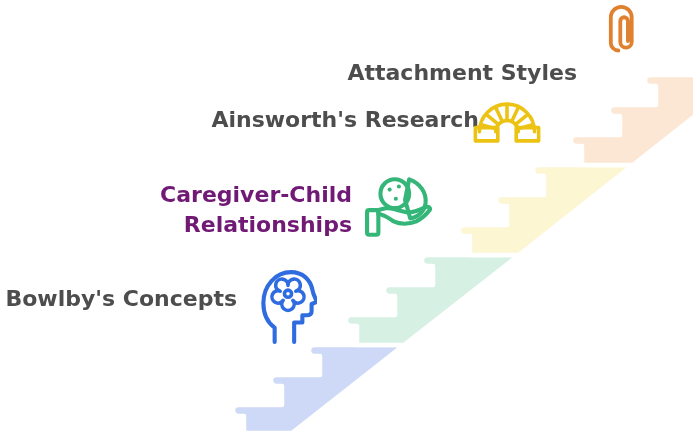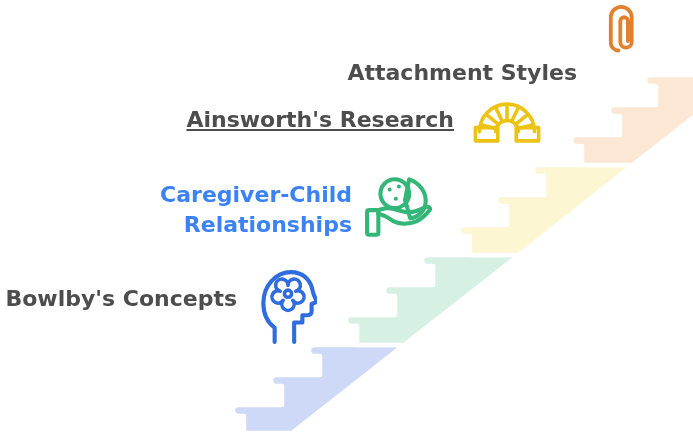--- a/index.html
+++ b/index.html
@@ -14,21 +14,21 @@
   .step-label {
     position: absolute;
     font-size: 22px;
     font-weight: 700;
     line-height: 30px;
     text-align: right;
     letter-spacing: 0px;
     white-space: normal;
   }
   #label-4 { top: 18px;  right: 116px; width: 300px; }
-  #label-3 { top: 105px; right: 239px; width: 300px; text-decoration: underline; }
+  #label-3 { top: 105px; right: 214px; width: 300px; }
   #label-2 { top: 180px; right: 341px; width: 220px; }
   #label-1 { top: 284px; right: 456px; width: 300px; }
   .icon { position: absolute; }
   #icon-1 { left: 259px; top: 266px; }
   #icon-2 { left: 364px; top: 171px; }
   #icon-3 { left: 472px; top: 97px;  }
   #icon-4 { left: 606px; top: 3px;   }
   svg { display: block; }
 </style>
 </head>
@@ -41,21 +41,21 @@
     <path stroke-width="4.5" stroke-linejoin="round" d="M404 345 H314.5 A5.5 5.5 0 0 0 314.5 356 H320 V375 H276.5 A5.5 5.5 0 0 0 276.5 386 H282 V405 H238.5 A5.5 5.5 0 0 0 238.5 416 H244 V433 H292 Z" fill="#cdd9f6" stroke="#ffffff"></path>
 
     <path stroke-width="4.5" stroke-linejoin="round" d="M519 255 H427.5 A5.5 5.5 0 0 0 427.5 266 H433 V285 H389.5 A5.5 5.5 0 0 0 389.5 296 H395 V315 H351.5 A5.5 5.5 0 0 0 351.5 326 H357 V345 H404 Z" fill="#d6f0e4" stroke="#ffffff"></path>
 
     <path stroke-width="4.5" stroke-linejoin="round" d="M633 165 H538.5 A5.5 5.5 0 0 0 538.5 176 H544 V195 H501.5 A5.5 5.5 0 0 0 501.5 206 H507 V225 H464.5 A5.5 5.5 0 0 0 464.5 236 H470 V255 H519 Z" fill="#fdf6d2" stroke="#ffffff"></path>
 
     <path stroke-width="4.5" stroke-linejoin="round" d="M699 75 H650.5 A5.5 5.5 0 0 0 650.5 86 H656 V105 H614.5 A5.5 5.5 0 0 0 614.5 116 H620 V135 H576.5 A5.5 5.5 0 0 0 576.5 146 H582 V165 H633 L699 113 Z" fill="#fbe7d4" stroke="#ffffff"></path>
   </svg>
 
   <div class="step-label" id="label-1" style="color: rgb(77, 77, 77);">Bowlby's Concepts</div>
-  <div class="step-label" id="label-2" style="color: #3b82f6;">Caregiver-Child Relationships</div>
+  <div class="step-label" id="label-2" style="color: #701a75;">Caregiver-Child Relationships</div>
   <div class="step-label" id="label-3" style="color: rgb(77, 77, 77);">Ainsworth's Research</div>
   <div class="step-label" id="label-4" style="color: rgb(77, 77, 77); margin-top: 40px;">Attachment Styles</div>
 
   <span class="icon" id="icon-1">
     <svg width="58" height="78" viewBox="0 0 56 76">
       <g fill="none" stroke-width="4" stroke-linecap="round" stroke-linejoin="round" stroke="#2f6ce0">
         <path d="M15 74 V60 C8 55 4 46 4 36 C4 19 16 6 31 6 C42 6 50 13 52 24 C52.5 26.5 53 28 54 30 L56 35 L51 37 V44 C51 47 49 48 46 48 H42 V55 H34 V74"></path>
         <path stroke-width="3.5" d="M28 19 A6 6 0 1 1 35.6 24.5 A6 6 0 1 1 32.7 33.5 A6 6 0 1 1 23.3 33.5 A6 6 0 1 1 20.4 24.5 A6 6 0 1 1 28 19 Z"></path>
         <circle stroke-width="3.5" cx="28" cy="27" r="3.5"></circle>
       </g>

